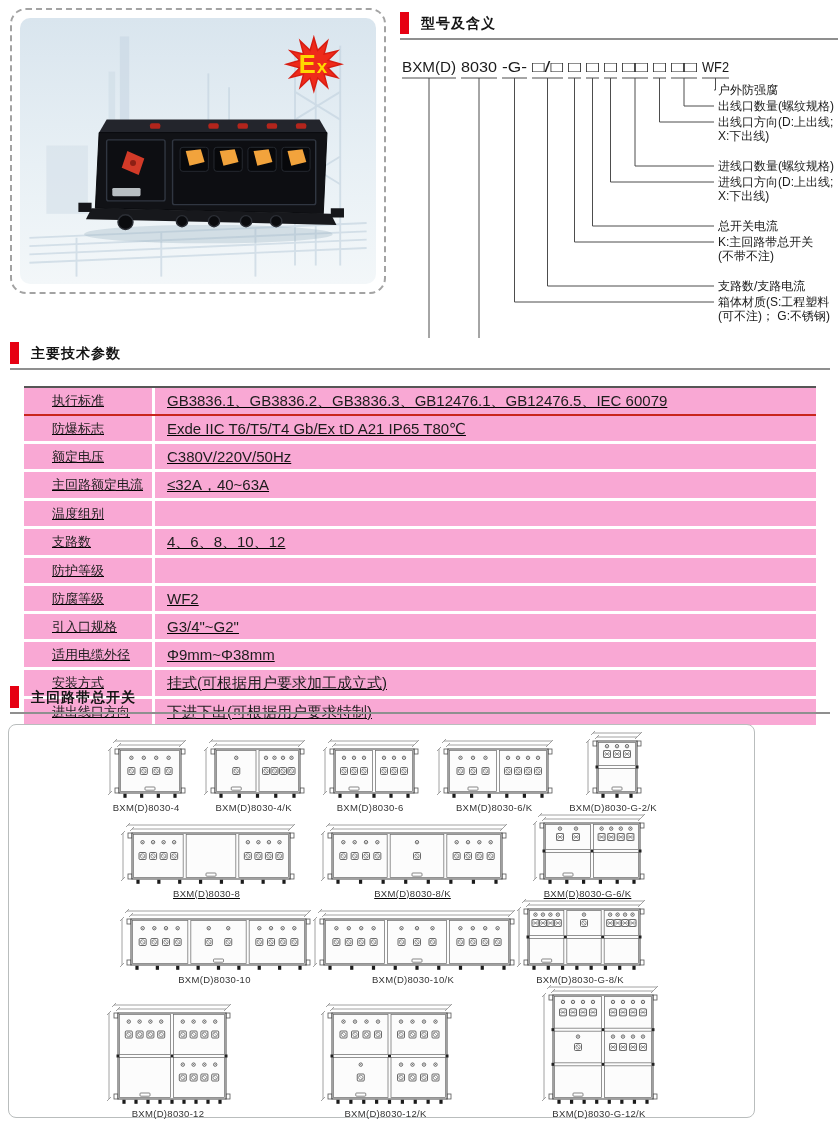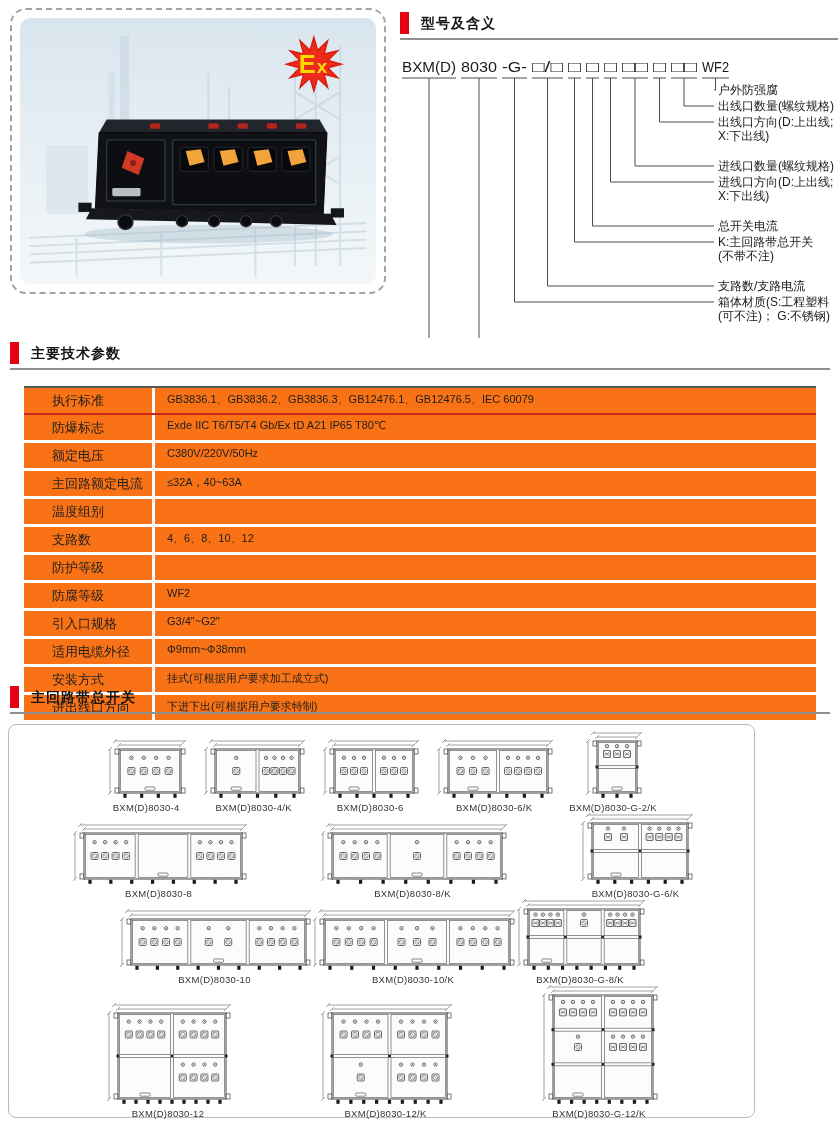--- a/index.html
+++ b/index.html
@@ -22,25 +22,25 @@
   .photo{width:100%;height:100%;border-radius:10px;overflow:hidden;
     background:linear-gradient(180deg,#d9e5ee 0%,#e8f0f5 55%,#f3f7f9 100%);}
   .photo svg{display:block;width:100%;height:100%;}
 
   
   .model-col{position:absolute;left:400px;top:12px;width:438px;height:330px;}
   #model-svg{position:absolute;left:0;top:44px;}
 
   
   .params-table{position:absolute;left:24px;top:386px;width:792px;border-top:2px solid #565656;}
-  .prow{display:flex;background:#f97316;border-bottom:3px solid #fff;}
+  .prow{display:flex;background:#f9a8d4;border-bottom:3px solid #fff;text-decoration:underline;}
   .prow.first{border-bottom:2px solid #c9251d;}
   .plabel{width:131px;min-width:131px;box-sizing:border-box;padding:3.5px 0 3.5px 28px;
     border-right:3px solid #fff;font-size:13px;color:#1d1d1d;white-space:nowrap;}
-  .pvalue{flex:1;padding:3.5px 0 3.5px 12px;font-size:11px;color:#1d1d1d;white-space:nowrap;}
+  .pvalue{flex:1;padding:3.5px 0 3.5px 12px;font-size:15px;color:#1d1d1d;white-space:nowrap;}
 
   
   .figures-panel{position:absolute;left:8px;top:724px;width:747px;height:394px;
     border:1.5px solid #b9bdbd;border-radius:8px;box-sizing:border-box;padding-top:6px;}
   .fig-row{display:flex;justify-content:center;align-items:flex-end;}
   .figure{display:flex;flex-direction:column;align-items:center;}
   .fig-caption{font-size:9.5px;color:#333;white-space:nowrap;margin-top:1px;letter-spacing:.3px;}
 </style>
 </head>
 <body>
@@ -510,21 +510,21 @@
             <rect x="28" y="56" width="10" height="3.2" rx="0.8" fill="#fff" stroke="#555" stroke-width="0.7"></rect>
             <rect x="11.5" y="34.5" width="3" height="3" fill="#222"></rect>
             <rect x="51.5" y="34.5" width="3" height="3" fill="#222"></rect>
             <rect x="17.4" y="62.8" width="3.2" height="4" fill="#1b1b1b"></rect>
             <rect x="31.4" y="62.8" width="3.2" height="4" fill="#1b1b1b"></rect>
             <rect x="45.4" y="62.8" width="3.2" height="4" fill="#1b1b1b"></rect>
           </svg>
           <div class="fig-caption">BXM(D)8030-G-2/K</div>
         </div>
       </div>
-      <div class="fig-row" style="gap: 72px;">
+      <div class="fig-row" style="gap: 24px; text-decoration: underline;">
         <div class="figure">
           <svg width="176" height="64" viewBox="0 0 176 64">
             <line x1="9" y1="2" x2="175" y2="2" stroke="#8a8a8a" stroke-width="0.8"></line>
             <line x1="7" y1="4" x2="11" y2="0" stroke="#8a8a8a" stroke-width="0.8"></line>
             <line x1="173" y1="4" x2="177" y2="0" stroke="#8a8a8a" stroke-width="0.8"></line>
             <line x1="13" y1="6" x2="171" y2="6" stroke="#8a8a8a" stroke-width="0.8"></line>
             <line x1="11" y1="8" x2="15" y2="4" stroke="#8a8a8a" stroke-width="0.8"></line>
             <line x1="169" y1="8" x2="173" y2="4" stroke="#8a8a8a" stroke-width="0.8"></line>
             <line x1="4" y1="10" x2="4" y2="56" stroke="#8a8a8a" stroke-width="0.8"></line>
             <line x1="2" y1="12" x2="6" y2="8" stroke="#8a8a8a" stroke-width="0.8"></line>

